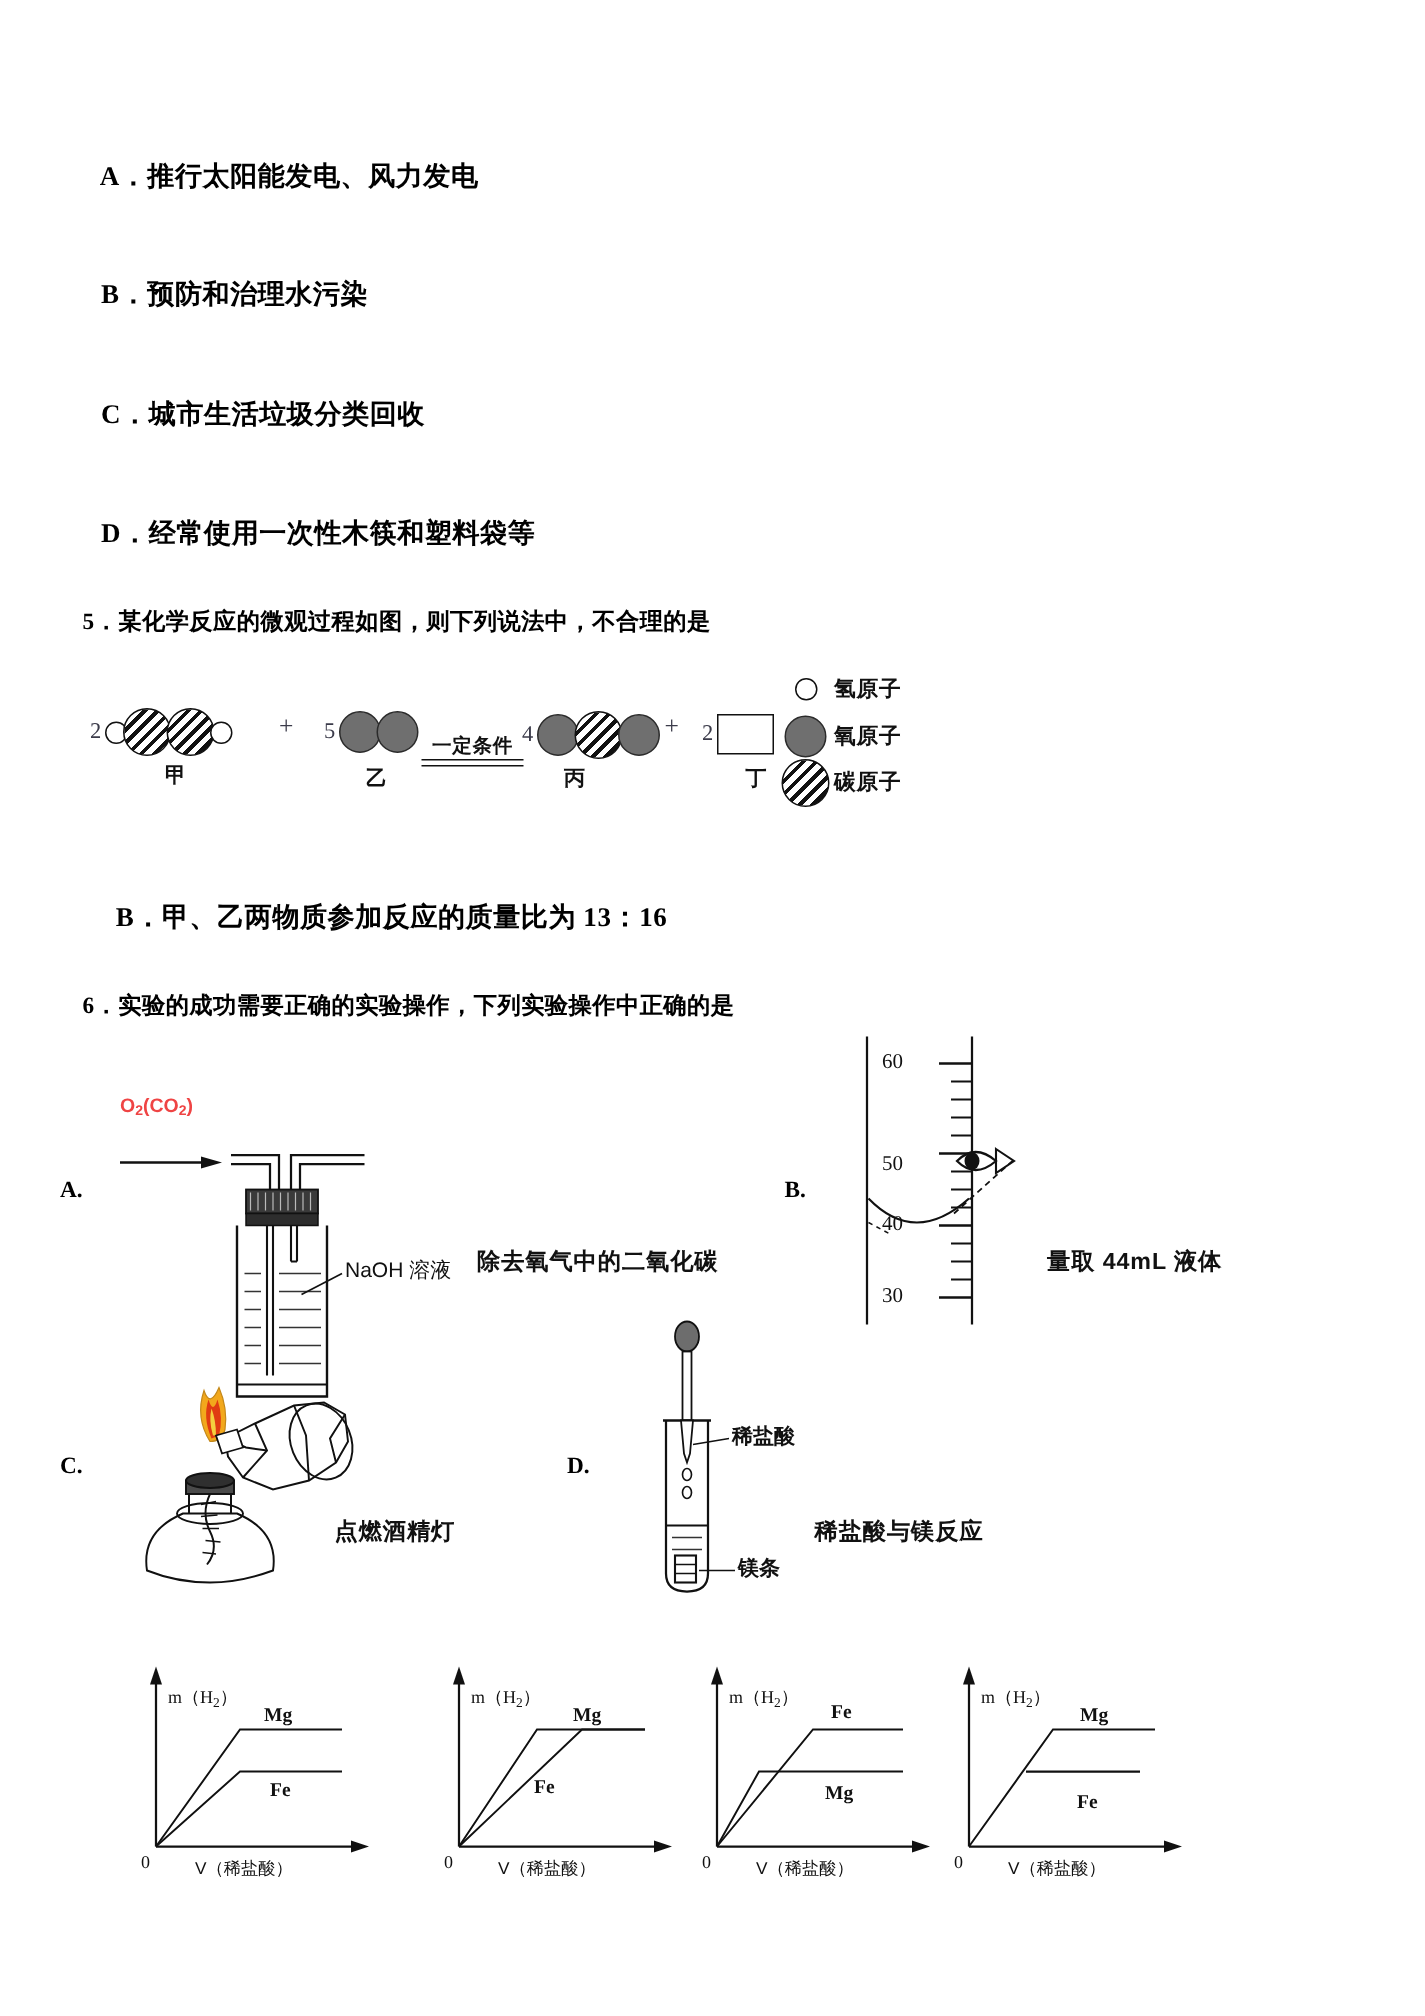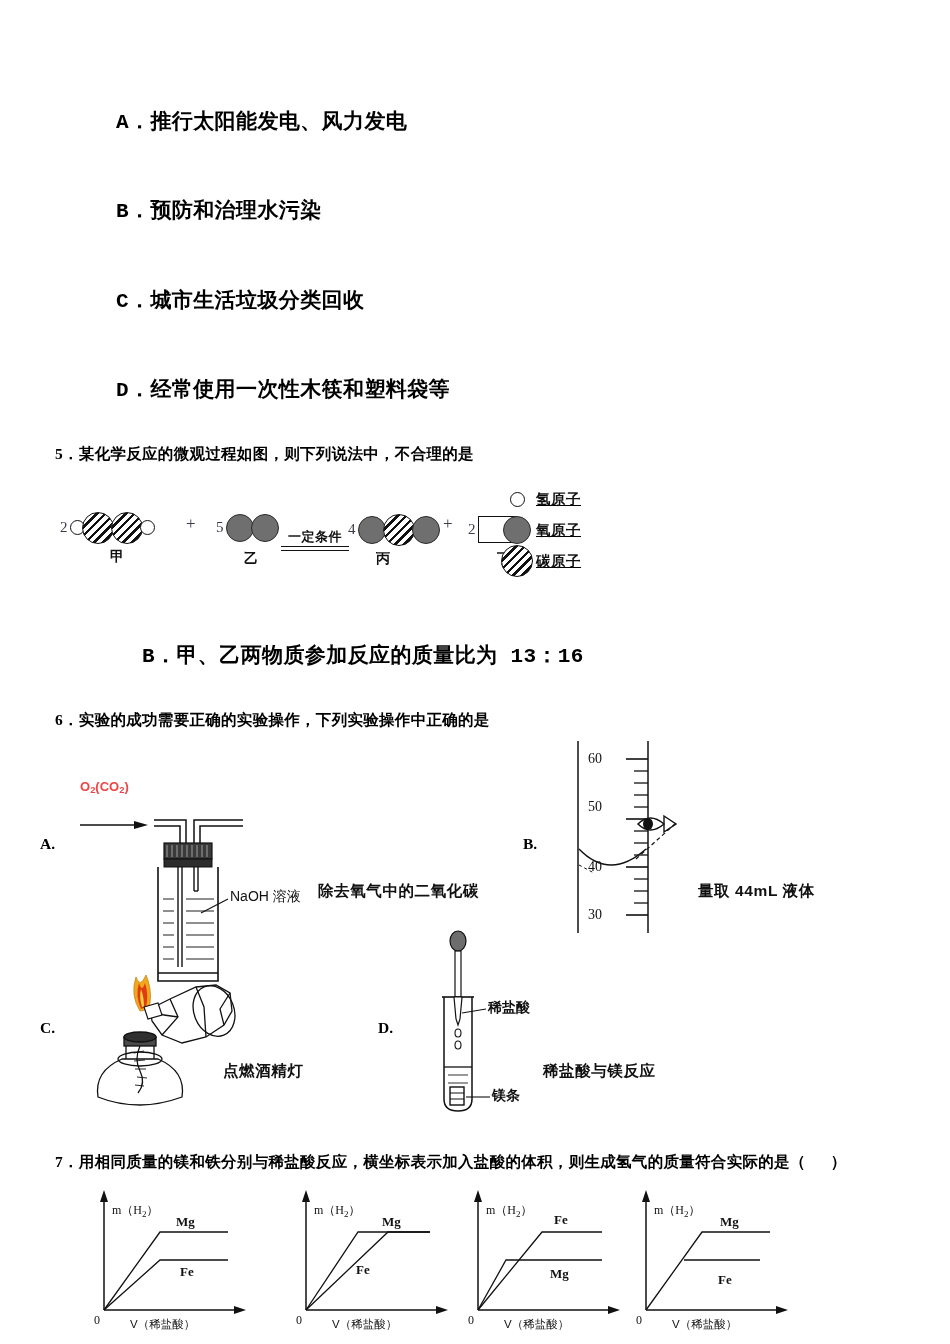--- a/index.html
+++ b/index.html
@@ -23,22 +23,22 @@
     background: #ffffff;
   }
   .content {
     position: absolute;
     left: 38px;
     top: 88px;
     width: 880px;
   }
   
   .opt-line {
-    font-family: Liberation Mono, monospace;
-    font-size: 21px;
+    font-family: Liberation Serif, serif;
+    font-size: 18px;
     font-weight: bold;
     letter-spacing: 0.4px;
     margin: 0 0 20px 0;
     line-height: 1.1;
     white-space: pre;
   }
   .q-line {
     font-family: "Liberation Serif", serif;
     font-size: 15.5px;
     font-weight: bold;
@@ -123,23 +123,22 @@
   }
   .unkbox {
     display: inline-block;
     width: 36px; height: 25px;
     border: 1.6px solid #111;
     background: #fff;
     vertical-align: middle;
   }
   .legend {
     position: absolute;
-    left: 460px; top: -2px;
+    left: 480px; top: -2px;
     width: 180px;
-    text-decoration: underline;
   }
   .legrow {
     display: flex;
     align-items: center;
     height: 31px;
   }
   .legkey { width: 38px; display: flex; justify-content: center; }
   .legtxt {
     font-family: "Liberation Sans", sans-serif;
     font-size: 14.5px;
@@ -394,21 +393,21 @@
         <line x1="31" y1="128" x2="46" y2="136" stroke="#111" stroke-width="1" stroke-dasharray="3,3"></line>
       </svg>
 
       <svg width="46" height="36" style="position:absolute; left:596px; top:59px;">
         <path d="M4,18 Q16,6 30,18 Q16,30 4,18 Z" fill="#fff" stroke="#111" stroke-width="1.5"></path>
         <ellipse cx="14" cy="18" rx="5" ry="6" fill="#111"></ellipse>
         <path d="M30,10 L42,18 L30,26 Z" fill="none" stroke="#111" stroke-width="1.4"></path>
       </svg>
 
       <div class="cyl-num" style="left:550px; top:4px;">60</div>
-      <div class="cyl-num" style="left:550px; top:52px;">50</div>
+      <div class="cyl-num" style="left:550px; top:72px;">50</div>
       <div class="cyl-num" style="left:550px; top:112px;">40</div>
       <div class="cyl-num" style="left:550px; top:160px;">30</div>
 
       <div class="caption" style="left:660px; top:86px;">量取 44mL 液体</div>
 
       <div class="optlet" style="left:2px; top:272px;">C.</div>
 
       <svg width="220" height="150" style="position:absolute; left:40px; top:212px;">
 
         <path d="M62,52 Q52,36 58,18 Q62,30 68,16 Q74,30 72,44 Q70,52 62,52 Z" fill="#f2a81c" stroke="#c4881a" stroke-width="0.8"></path>
@@ -475,21 +474,20 @@
 
         <line x1="54" y1="86" x2="78" y2="82" stroke="#111" stroke-width="1.1"></line>
         <line x1="58" y1="170" x2="82" y2="170" stroke="#111" stroke-width="1.1"></line>
       </svg>
 
       <div class="tubelabel" style="left:450px; top:252px;">稀盐酸</div>
       <div class="tubelabel" style="left:454px; top:340px;">镁条</div>
       <div class="caption" style="left:505px; top:266px;">稀盐酸与镁反应</div>
     </div>
 
-    <div class="q-line" style="margin-top:6px;">7．用相同质量的镁和铁分别与稀盐酸反应，横坐标表示加入盐酸的体积，则生成氢气的质量符合实际的是（      ）</div>
 
     <div class="q7area">
 
       <div class="graphbox" style="left:30px;">
         <svg width="190" height="150">
           <line x1="36" y1="122" x2="36" y2="12" stroke="#111" stroke-width="1.5"></line>
           <polygon points="32,14 36,2 40,14" fill="#111"></polygon>
           <line x1="36" y1="122" x2="168" y2="122" stroke="#111" stroke-width="1.5"></line>
           <polygon points="166,118 178,122 166,126" fill="#111"></polygon>
           <polyline points="36,122 92,44 160,44" fill="none" stroke="#111" stroke-width="1.3"></polyline>

